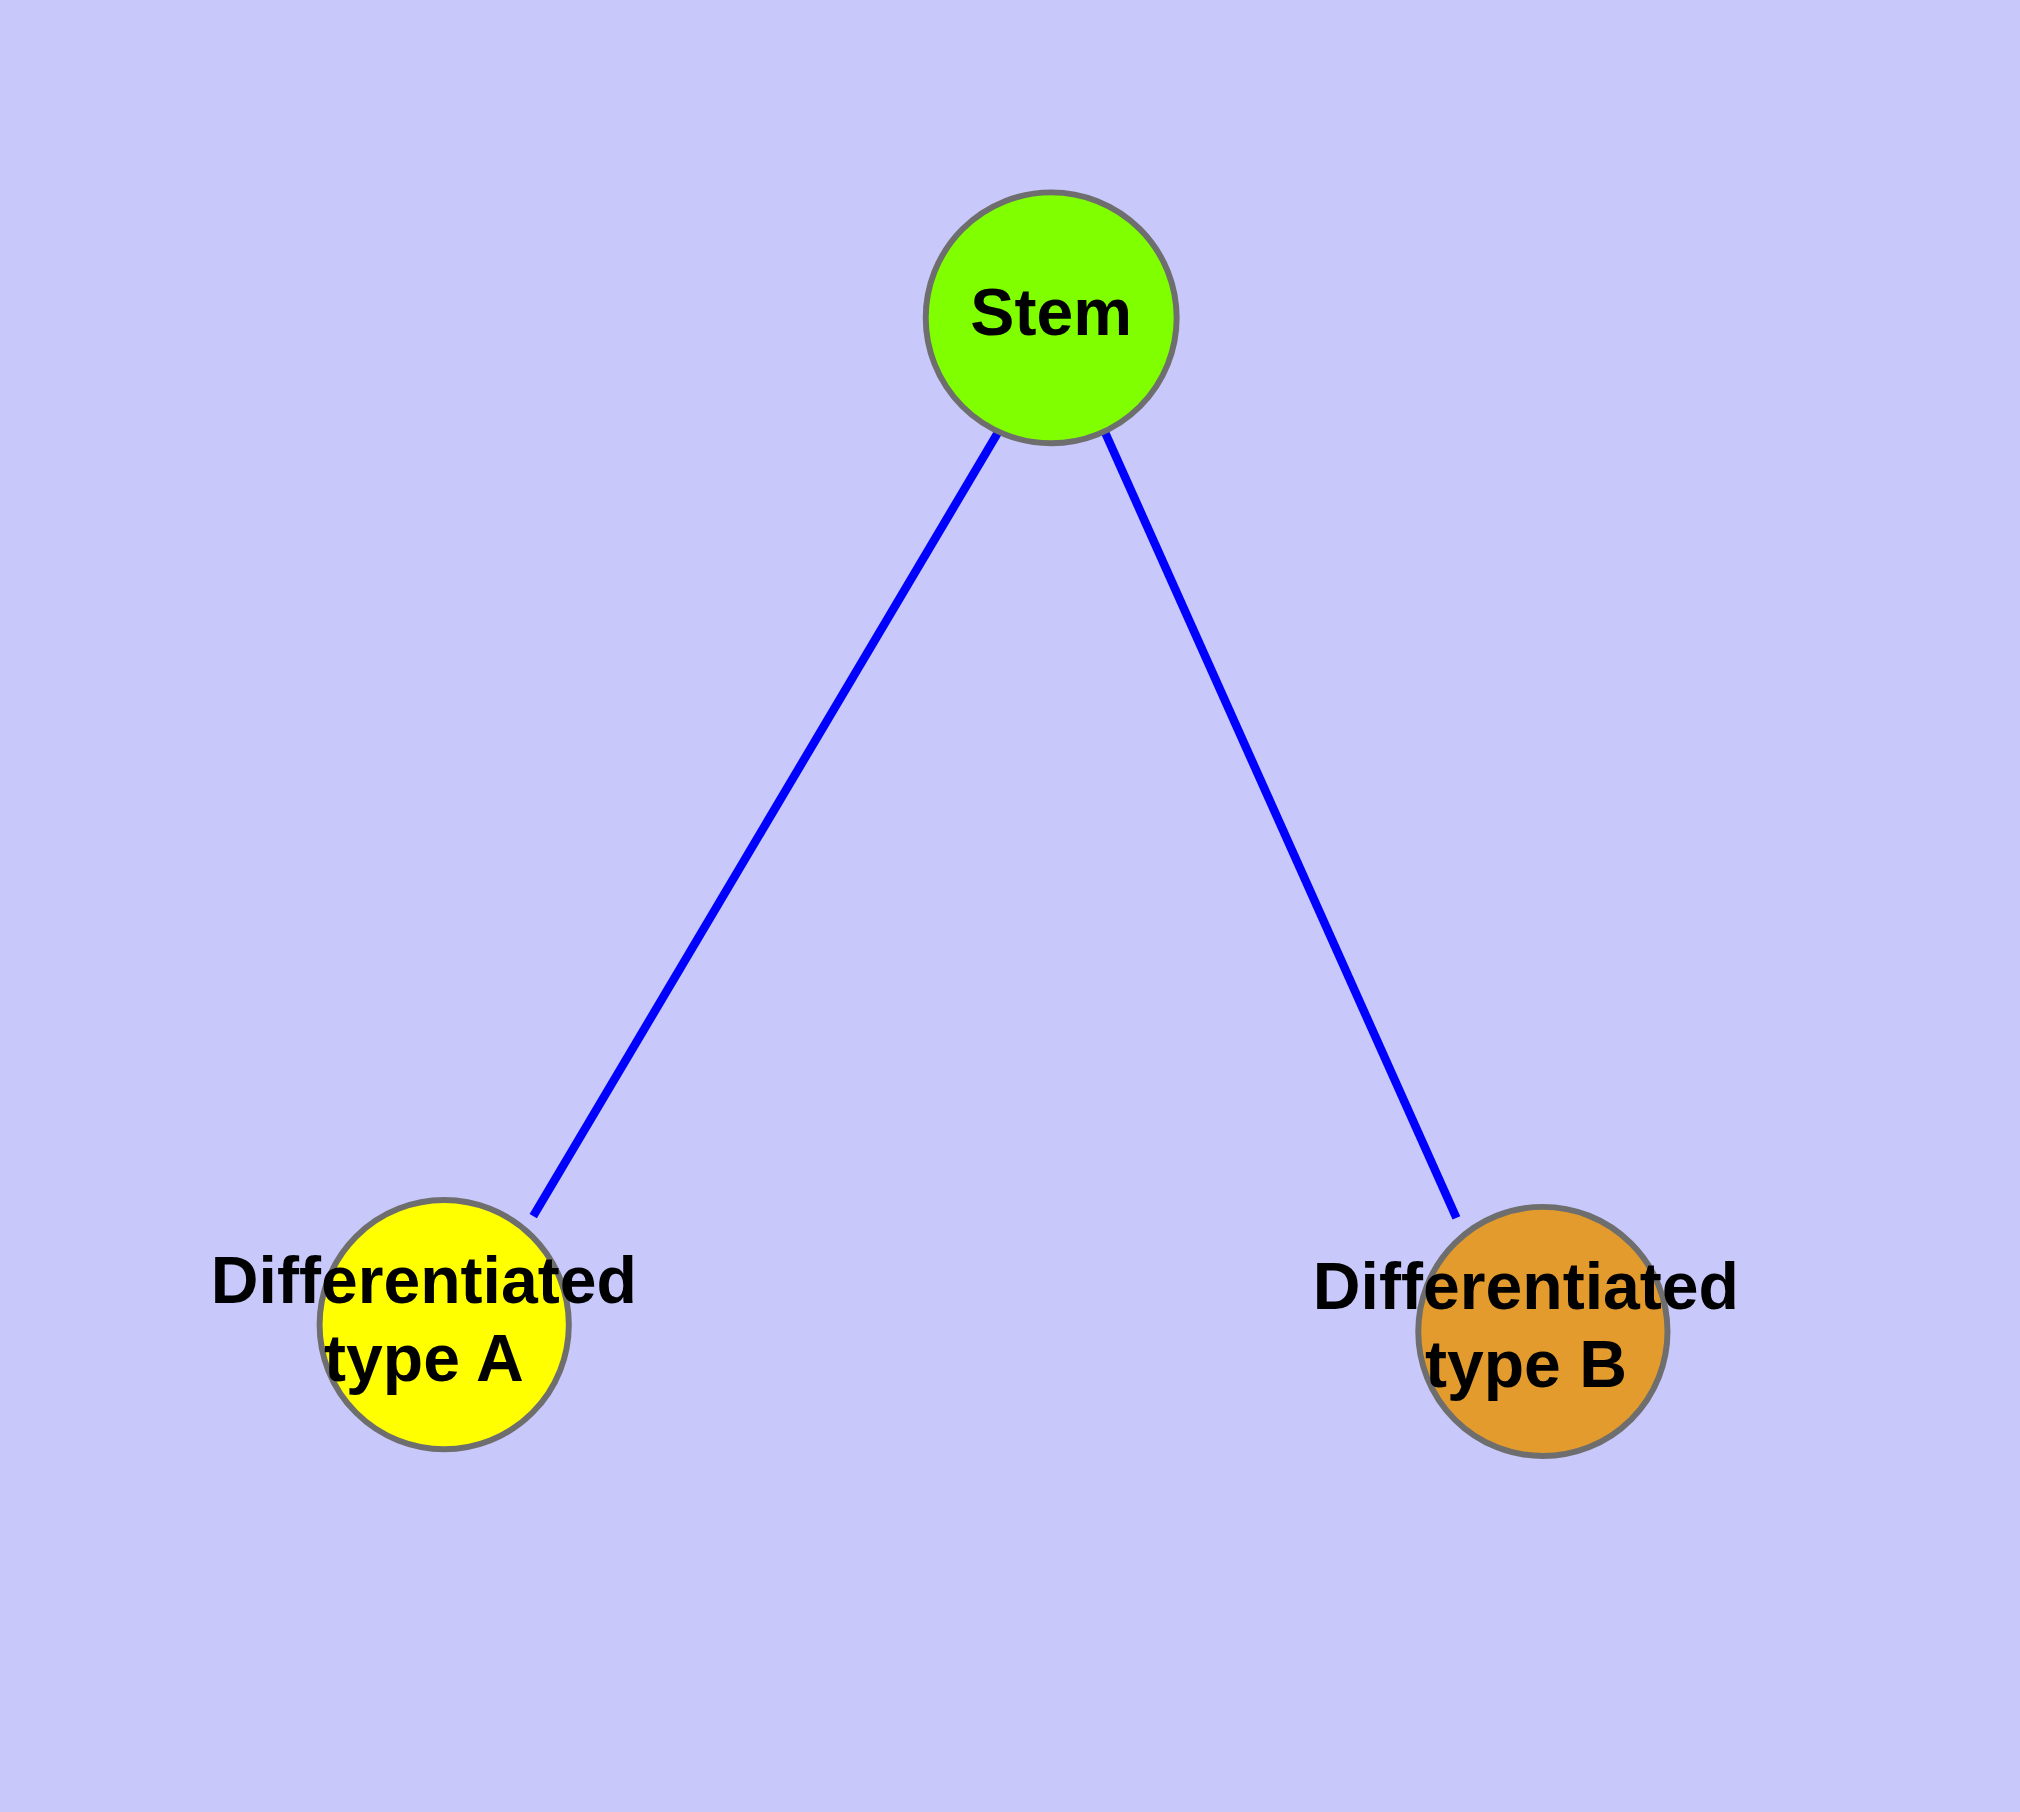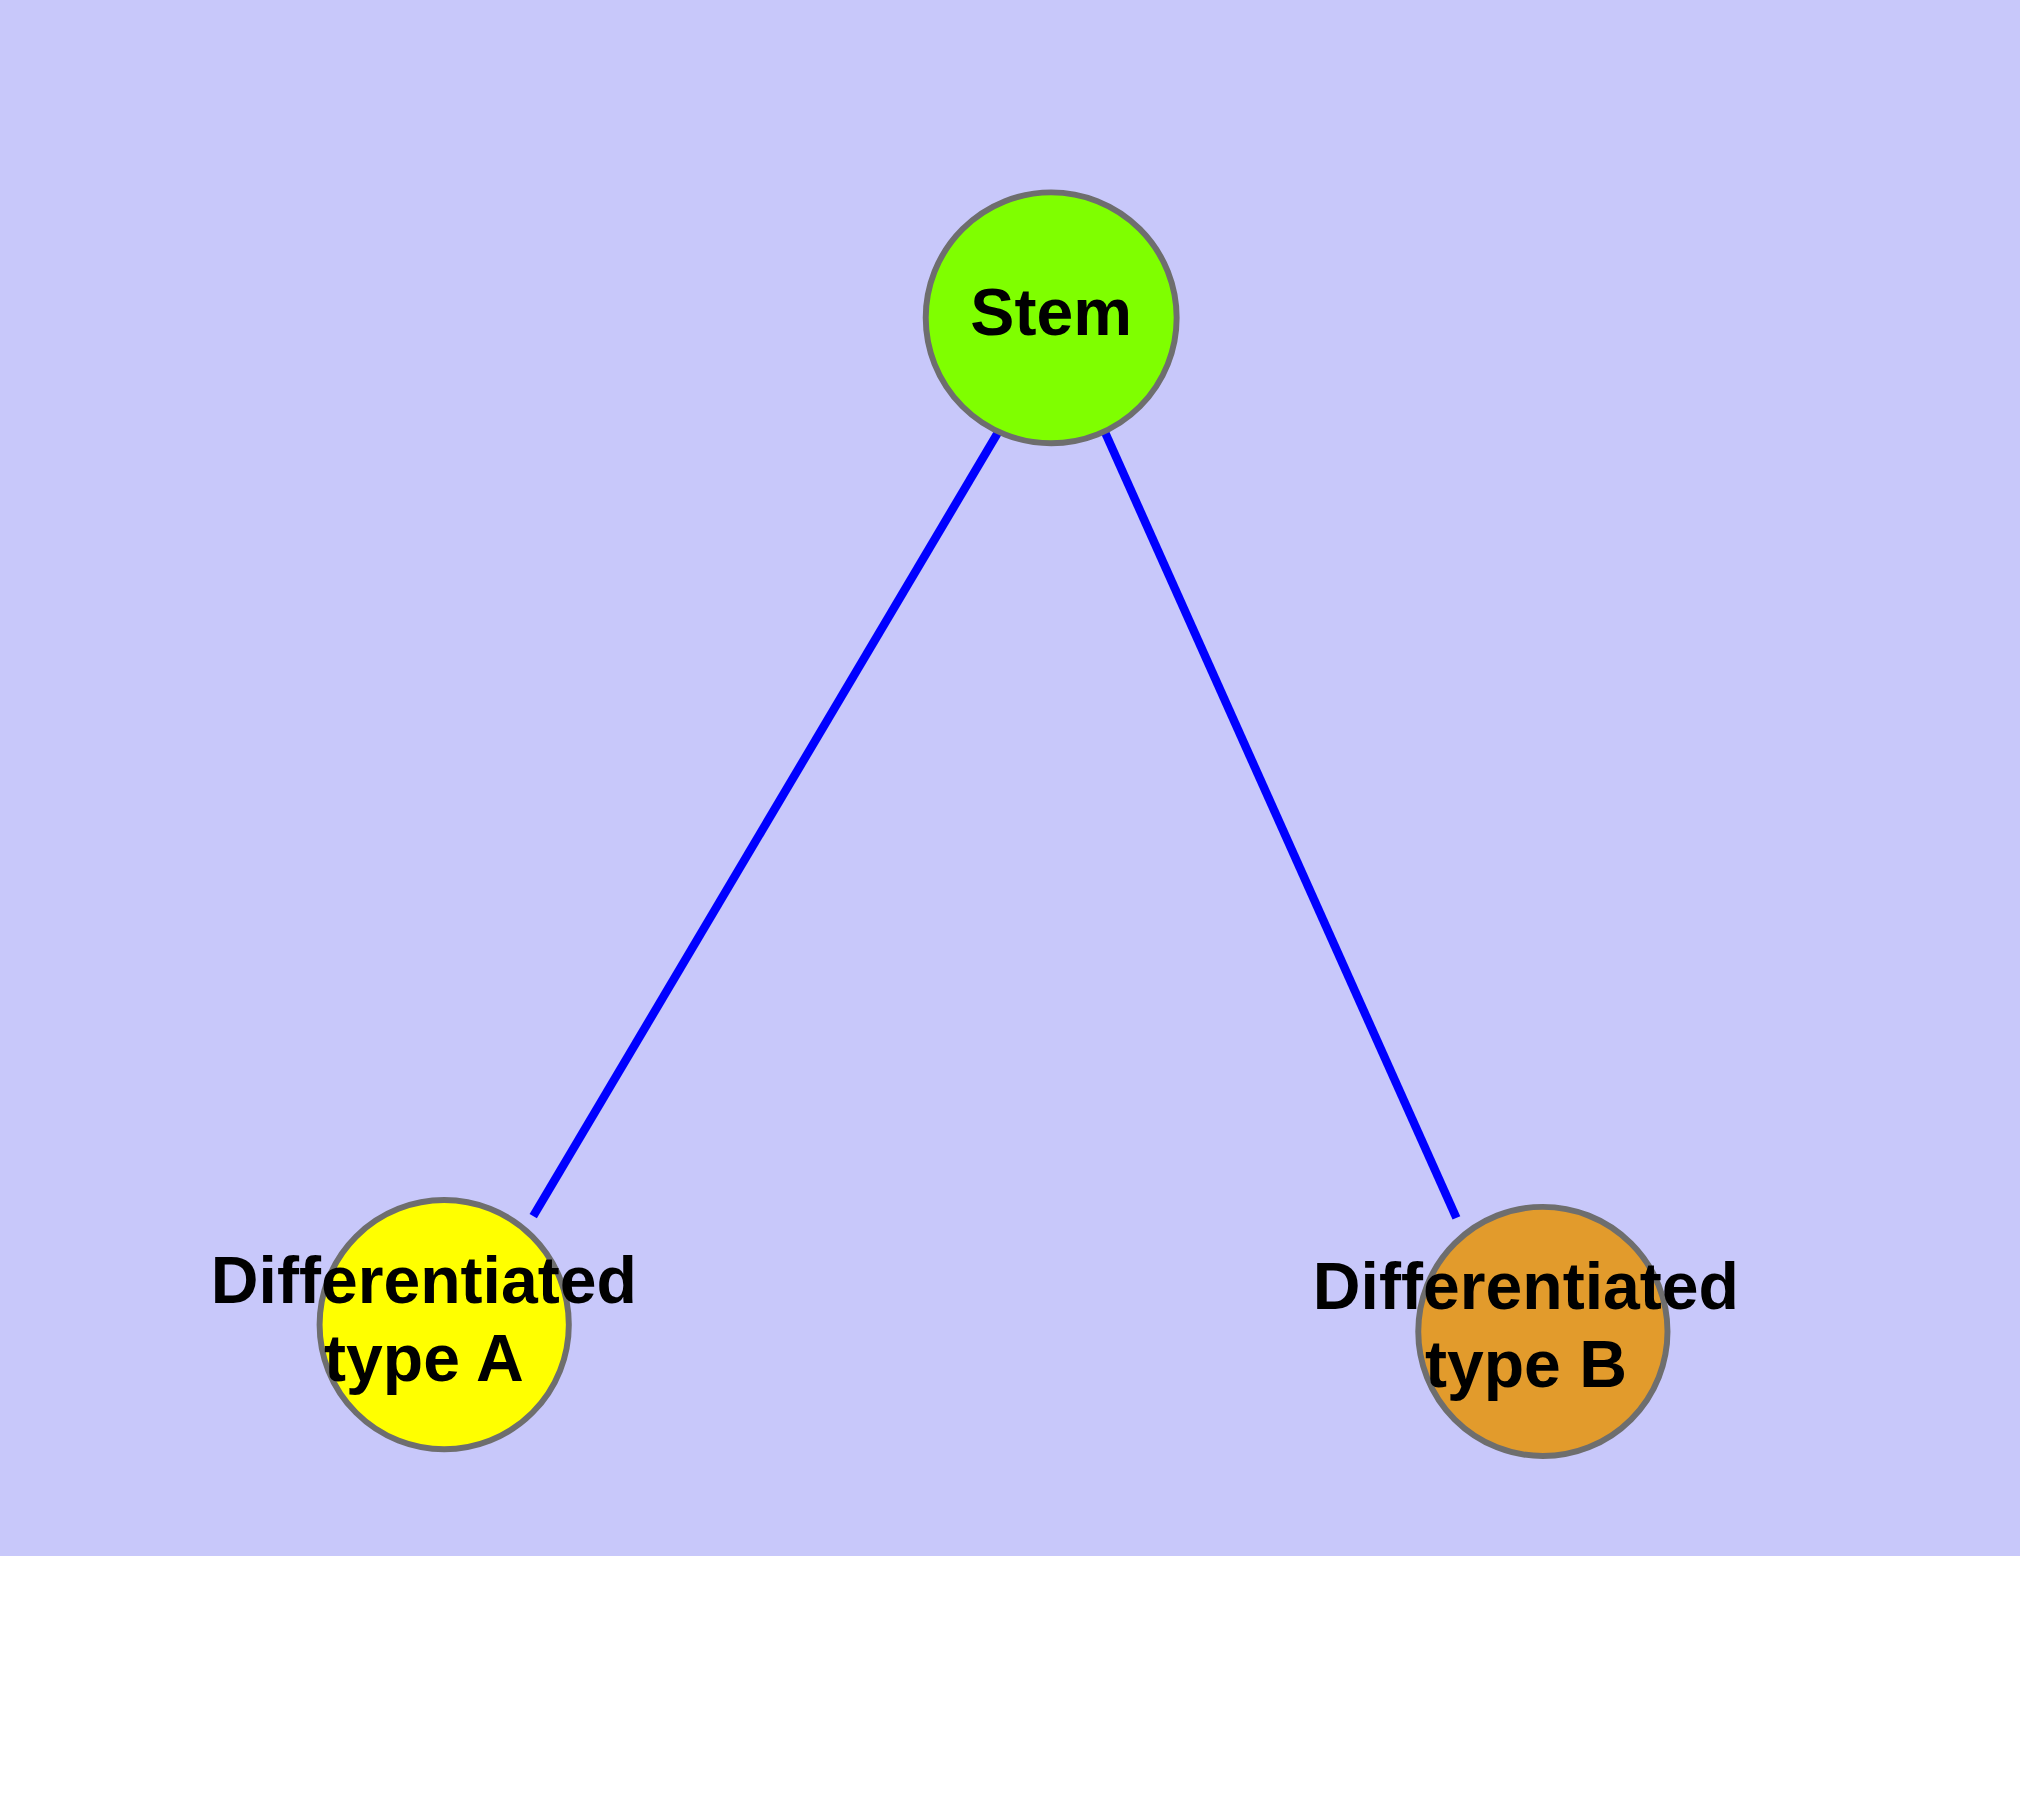--- a/index.html
+++ b/index.html
@@ -28,21 +28,21 @@
     font-weight: bold;
     fill: #000000;
     text-anchor: middle;
     dominant-baseline: middle;
     white-space: pre;
   }
 </style>
 </head>
 <body>
 
-<div id="canvas" style="width: 2021px; height: 1556px; background: #8b5cf6;">
+<div id="canvas" style="width: 2021px; height: 1812px; background: #8b5cf6;">
   <svg id="graph-svg" viewBox="0 0 2384 2138" preserveAspectRatio="none" xmlns="http://www.w3.org/2000/svg" style="width: 2021px; height: 1812px;">
 
     <rect id="bg-rect" x="0" y="0" width="2384" height="2138" fill="#c8c8fa"></rect>
 
     <g id="edge-layer">
         <line x1="1178" y1="509" x2="629" y2="1435" stroke="#0000ff" stroke-width="10" stroke-linecap="butt"></line>
         <line x1="1303" y1="509" x2="1718" y2="1437" stroke="#0000ff" stroke-width="10" stroke-linecap="butt"></line>
       </g>
     <g id="node-layer">
         <circle cx="1240" cy="375" r="148" fill="#7fff00" stroke="#6e6e6e" stroke-width="7"></circle>

